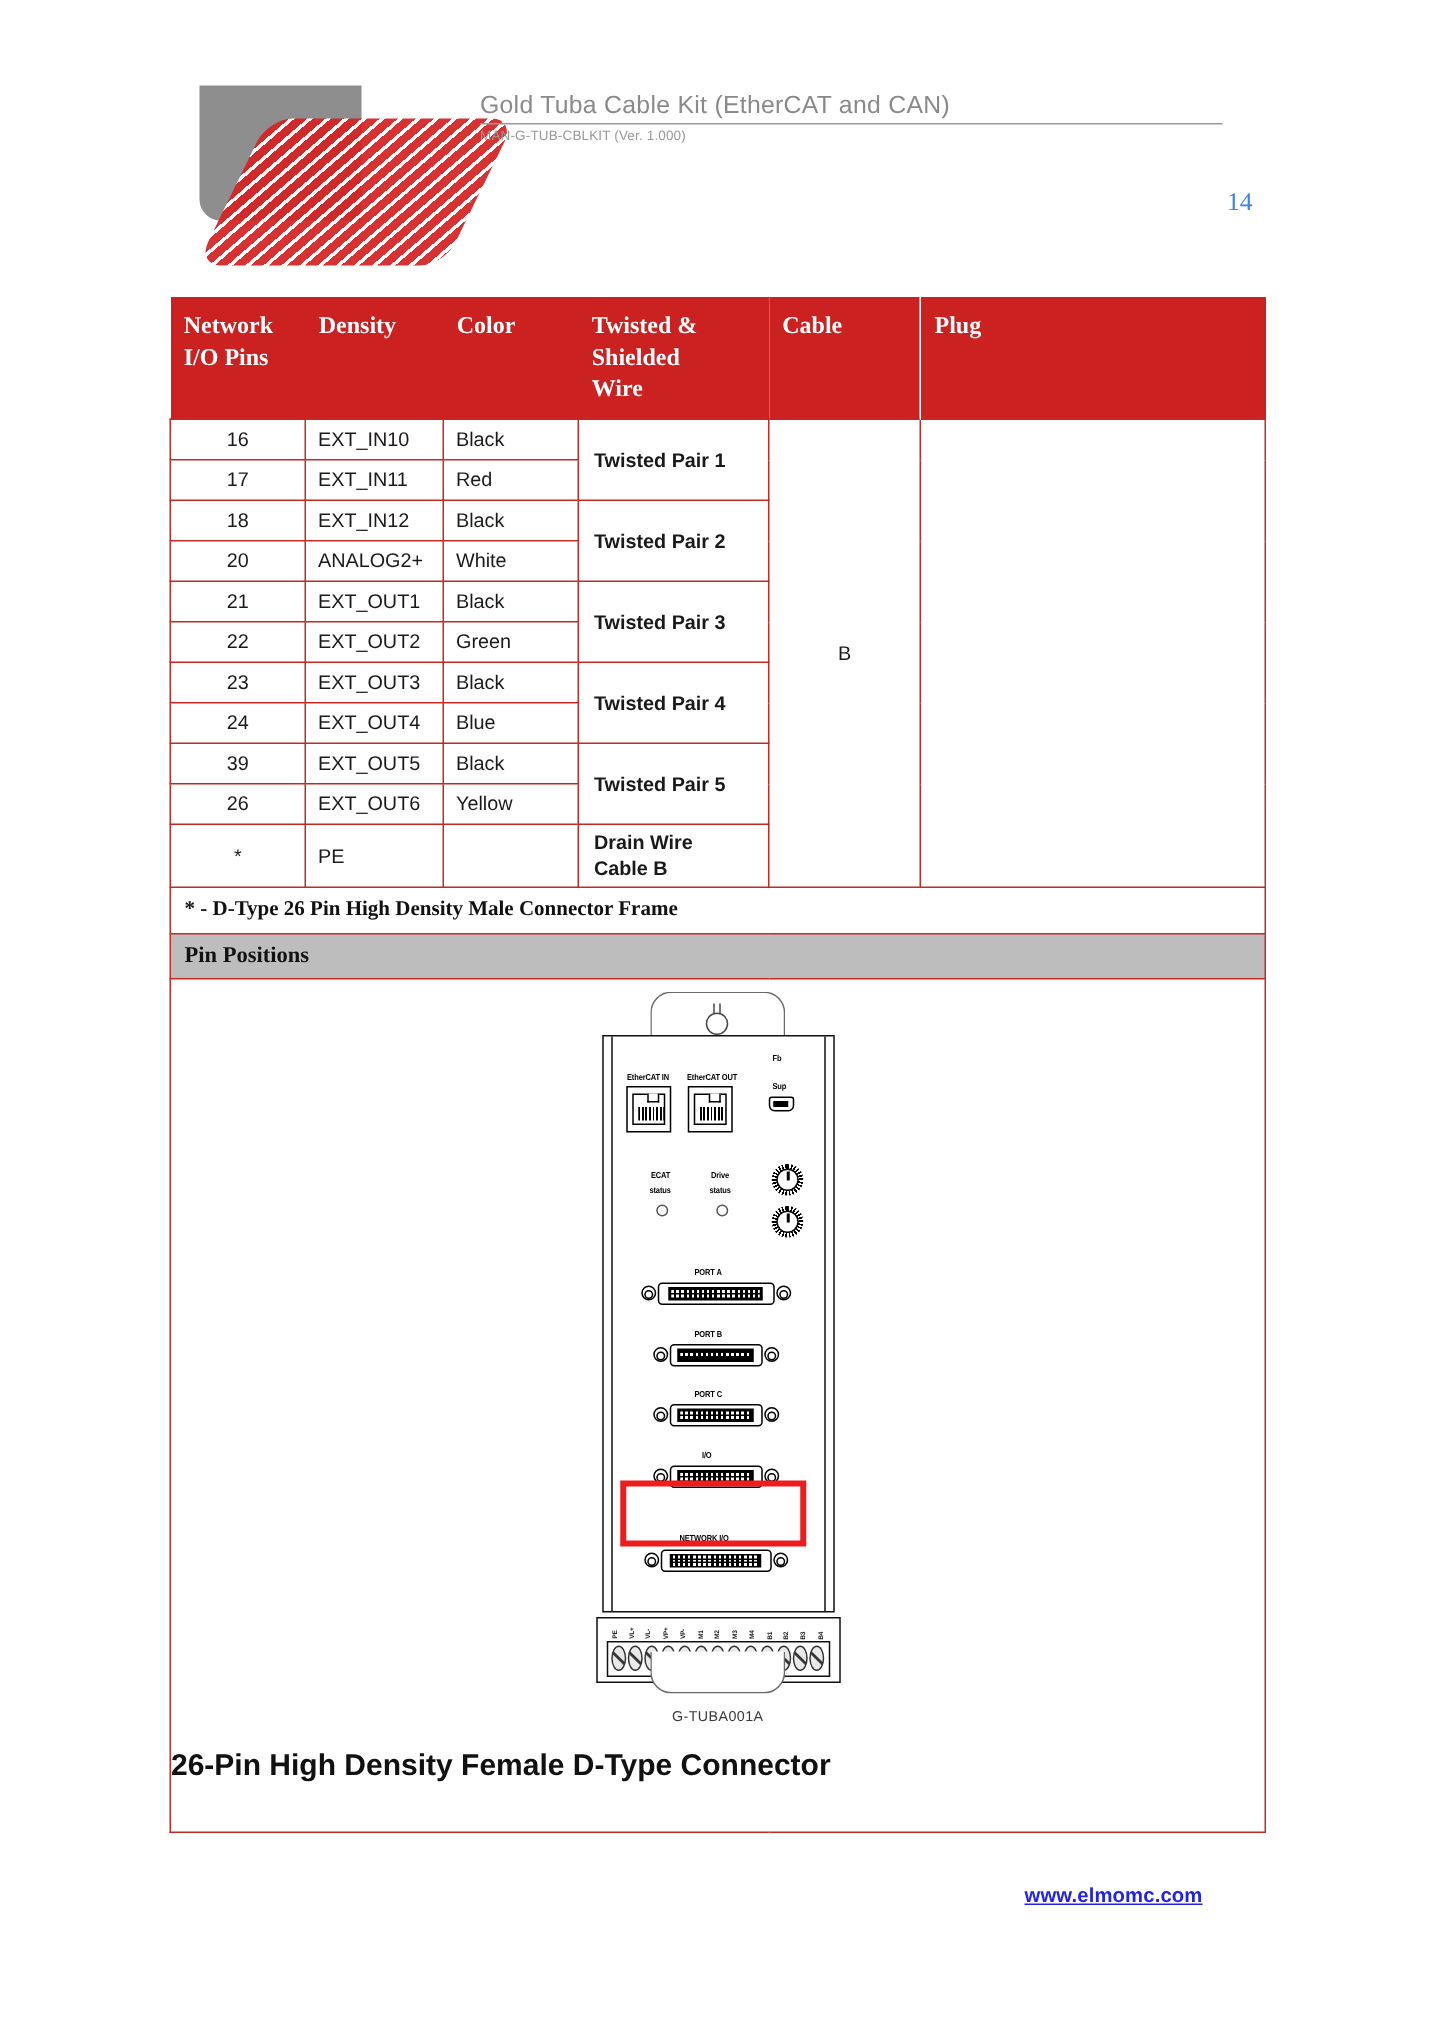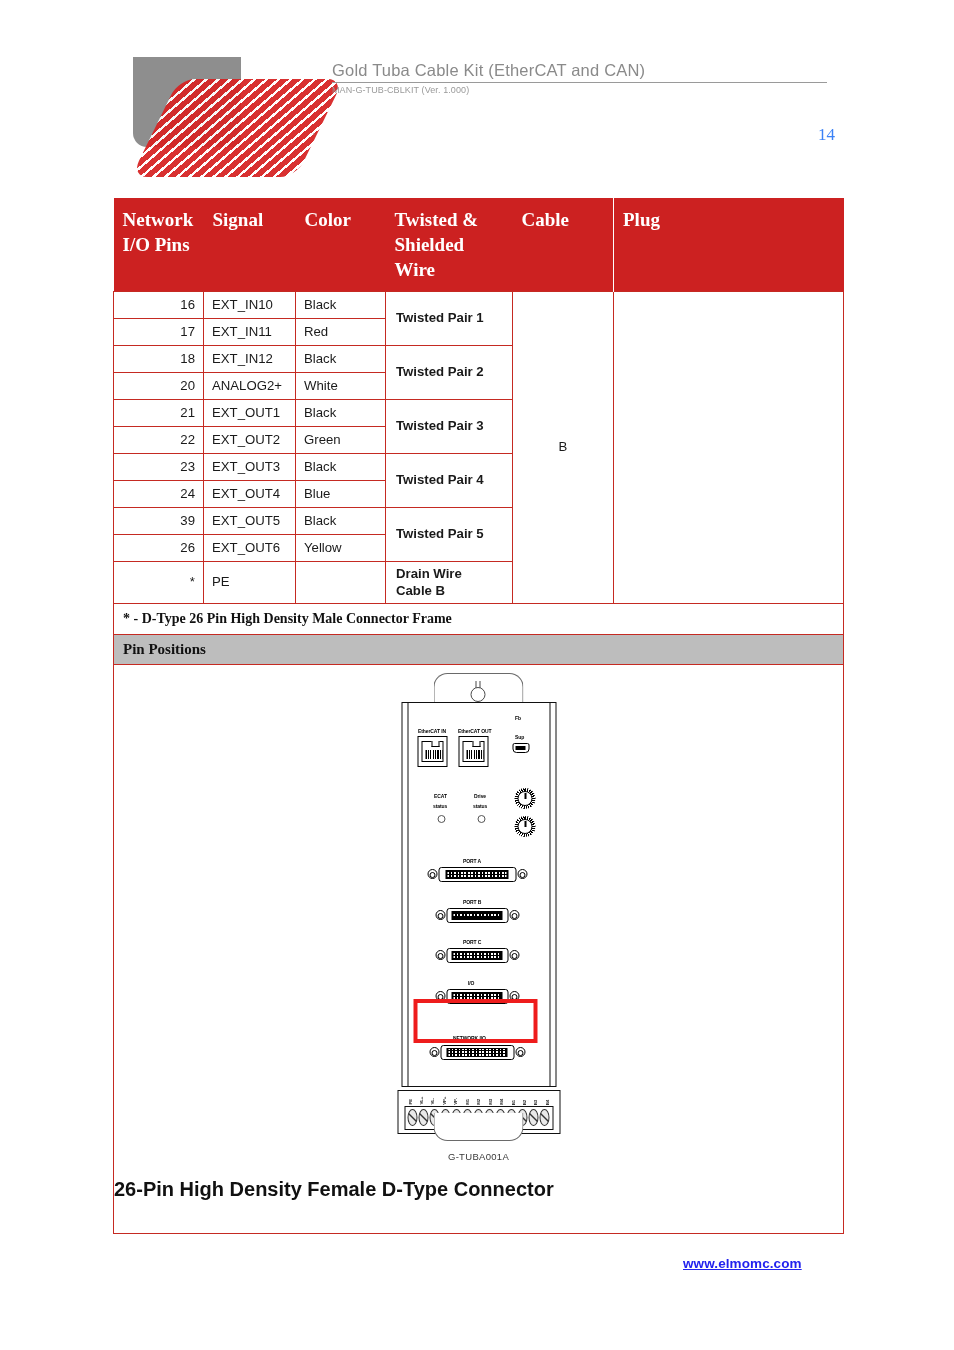--- a/index.html
+++ b/index.html
@@ -37,21 +37,21 @@
     border-radius: 16px;
     transform: skewX(-26deg);
     background: repeating-linear-gradient(
         -56deg,
         #d62222 0px, #d62222 7px,
         #ffffff 7px, #ffffff 10px);
     opacity: 0.93;
   }
   .header-text {
     position: absolute;
-    left: 332px; top: 16px;
+    left: 320px; top: 16px;
     width: 495px;
   }
   .doc-title {
     font-size: 16.5px;
     color: #8a8a8a;
     letter-spacing: 0.2px;
     white-space: nowrap;
   }
   .header-rule {
     margin-top: 2px;
@@ -95,38 +95,38 @@
   table.pin-table col.c3 { width: 90px; }
   table.pin-table col.c4 { width: 127px; }
   table.pin-table col.c5 { width: 101px; }
   table.pin-table col.c6 { width: 230px; }
 
   .pin-table th {
     background: #cc2121;
     color: #ffffff;
     font-family: "Liberation Serif", serif;
     font-weight: bold;
-    font-size: 19px;
+    font-size: 16px;
     text-align: left;
     padding: 9px 0 9px 9px;
     vertical-align: top;
     border: none;
     line-height: 1.32;
   }
   .pin-table th.sep { border-left: 1.4px solid #ffffff; }
 
   .pin-table td {
     border: 1.5px solid #c52a22;
     font-size: 13.2px;
     color: #1a1a1a;
     padding: 4px 8px;
     height: 27px;
     line-height: 1.25;
   }
-  .pin-table td.num { text-align: right; }
+  .pin-table td.num { text-align: center; }
   .pin-table td.pair { padding-left: 10px; vertical-align: middle; font-weight: bold; }
   .pin-table td.cable { text-align: center; vertical-align: middle; }
   .pin-table td.plug { }
 
   .note-row td {
     border: 1.5px solid #c52a22;
     background: #ffffff;
     font-family: "Liberation Serif", serif;
     font-weight: bold;
     font-size: 14px;
@@ -474,21 +474,21 @@
         <col class="c4">
         <col class="c5">
         <col class="c6">
     </colgroup>
     <thead>
       <tr>
         <th>
           <span>Network</span><br>
           <span>I/O Pins</span>
         </th>
-        <th>Signal</th>
+        <th>Density</th>
         <th>Color</th>
         <th>
           <span>Twisted &amp;</span><br>
           <span>Shielded</span><br>
           <span>Wire</span>
         </th>
         <th>Cable</th>
         <th class="sep">Plug</th>
       </tr>
     </thead>

